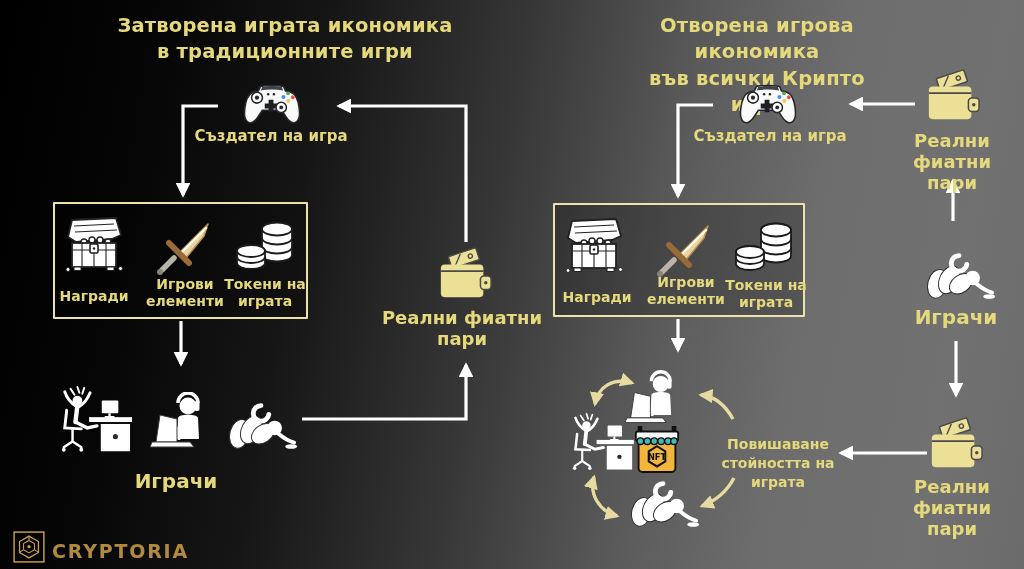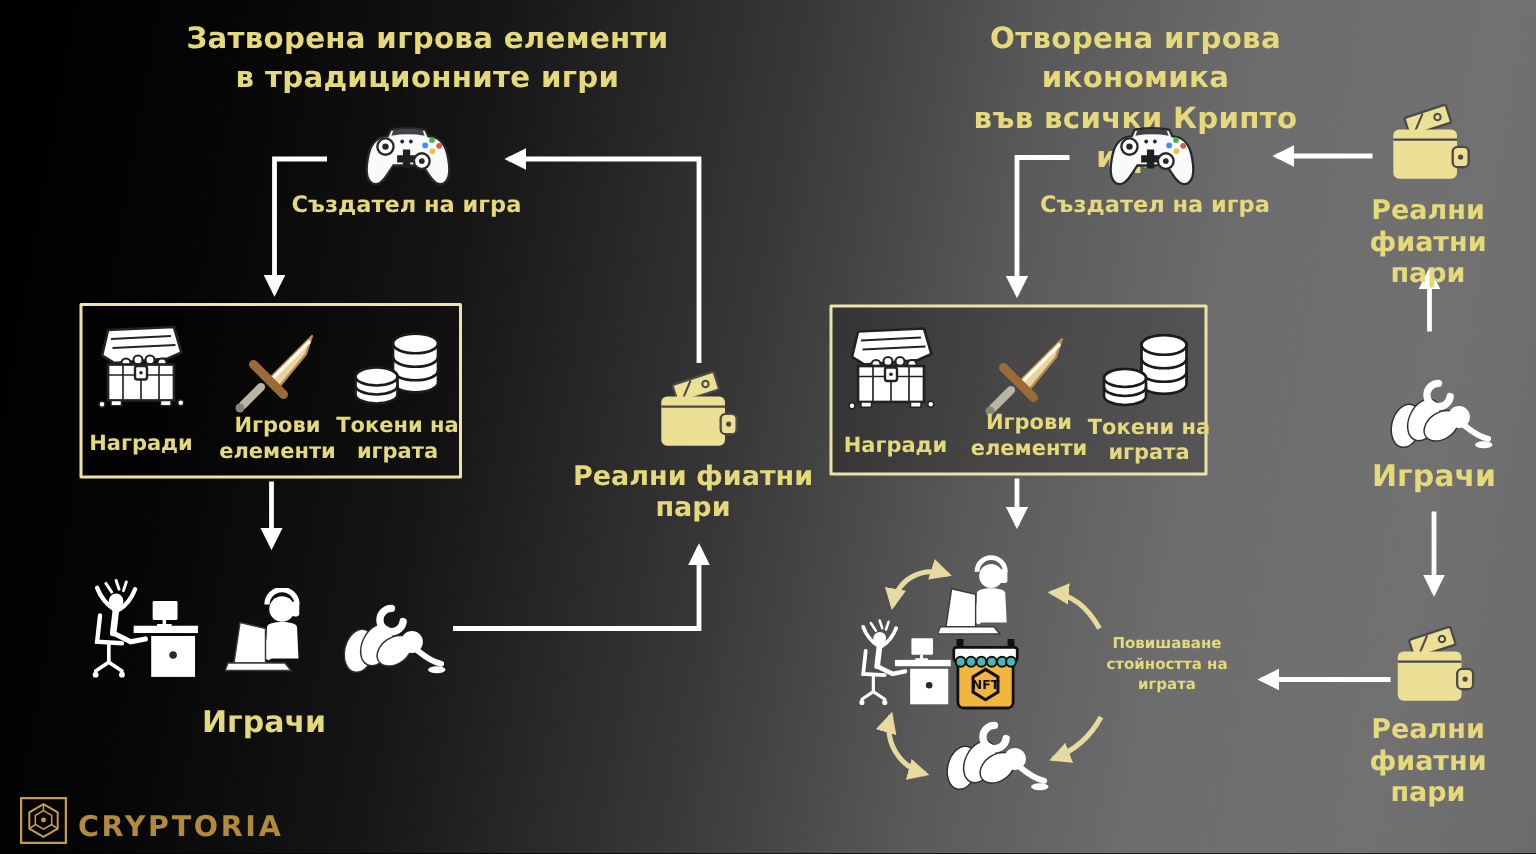--- a/index.html
+++ b/index.html
@@ -8,21 +8,21 @@
     font-family:"DejaVu Sans","Liberation Sans",sans-serif;
     background:linear-gradient(100deg,#000000 0%,#050505 14%,#161616 30%,#383838 48%,#5a5a5a 63%,#6d6d6d 76%,#717171 90%,#6b6b6b 100%);
   }
   .ctr{position:absolute;transform:translateX(-50%);text-align:center;white-space:pre-line;}
   .title{font-size:19.5px;font-weight:700;color:#e5d97c;line-height:1.35;letter-spacing:.2px;}
   .lbl{font-weight:700;color:#e5d97c;line-height:1.18;}
   .lbl-creator{font-size:15px;}
   .lbl-box{font-size:14px;}
   .lbl-players{font-size:20px;}
   .lbl-fiat{font-size:18px;}
-  .lbl-value{font-size:10px;line-height:1.35;}
+  .lbl-value{font-size:14px;line-height:1.35;margin-top:12px;}
   .reward-box{
     position:absolute;border:2px solid #ece3a6;background:rgba(0,0,0,0.22);
     box-sizing:border-box;border-radius:1px;
   }
   #overlay{position:absolute;left:0;top:0;pointer-events:none;}
   .brand{
     position:absolute;font-size:19px;font-weight:700;letter-spacing:1.8px;
     color:#b28a3e;
     text-align:center;
   }
@@ -196,21 +196,21 @@
     </g>
 
     <g stroke="#e7daa0" stroke-width="3.4" fill="none">
       <path d="M632,383 C613,377 598,387 595,404" marker-start="url(#ayr)" marker-end="url(#ay)"></path>
       <path d="M594,477 C589,494 599,511 617,516" marker-start="url(#ayr)" marker-end="url(#ay)"></path>
       <path d="M733,419 C724,403 713,396 701,395" marker-end="url(#ay)"></path>
       <path d="M734,478 C726,493 715,501 702,506" marker-end="url(#ay)"></path>
     </g>
   </svg>
 
-  <div class="ctr title" style="left:285px;top:13px;">Затворена игрова елементи
+  <div class="ctr title" style="left:285px;top:13px;">Затворена играта икономика
 в традиционните игри</div>
 
   <svg class="icon" style="left:241px;top:83px;" width="62" height="43">
       <use href="#sym-gamepad"></use>
     </svg>
   <div class="ctr lbl lbl-creator" style="left:271px;top:128px;">Създател на игра</div>
 
   <div class="reward-box" style="left:53px;top:202px;width:255px;height:117px;"></div>
   <svg class="icon" style="left:62px;top:213px;" width="64" height="60">
       <use href="#sym-chest"></use>

